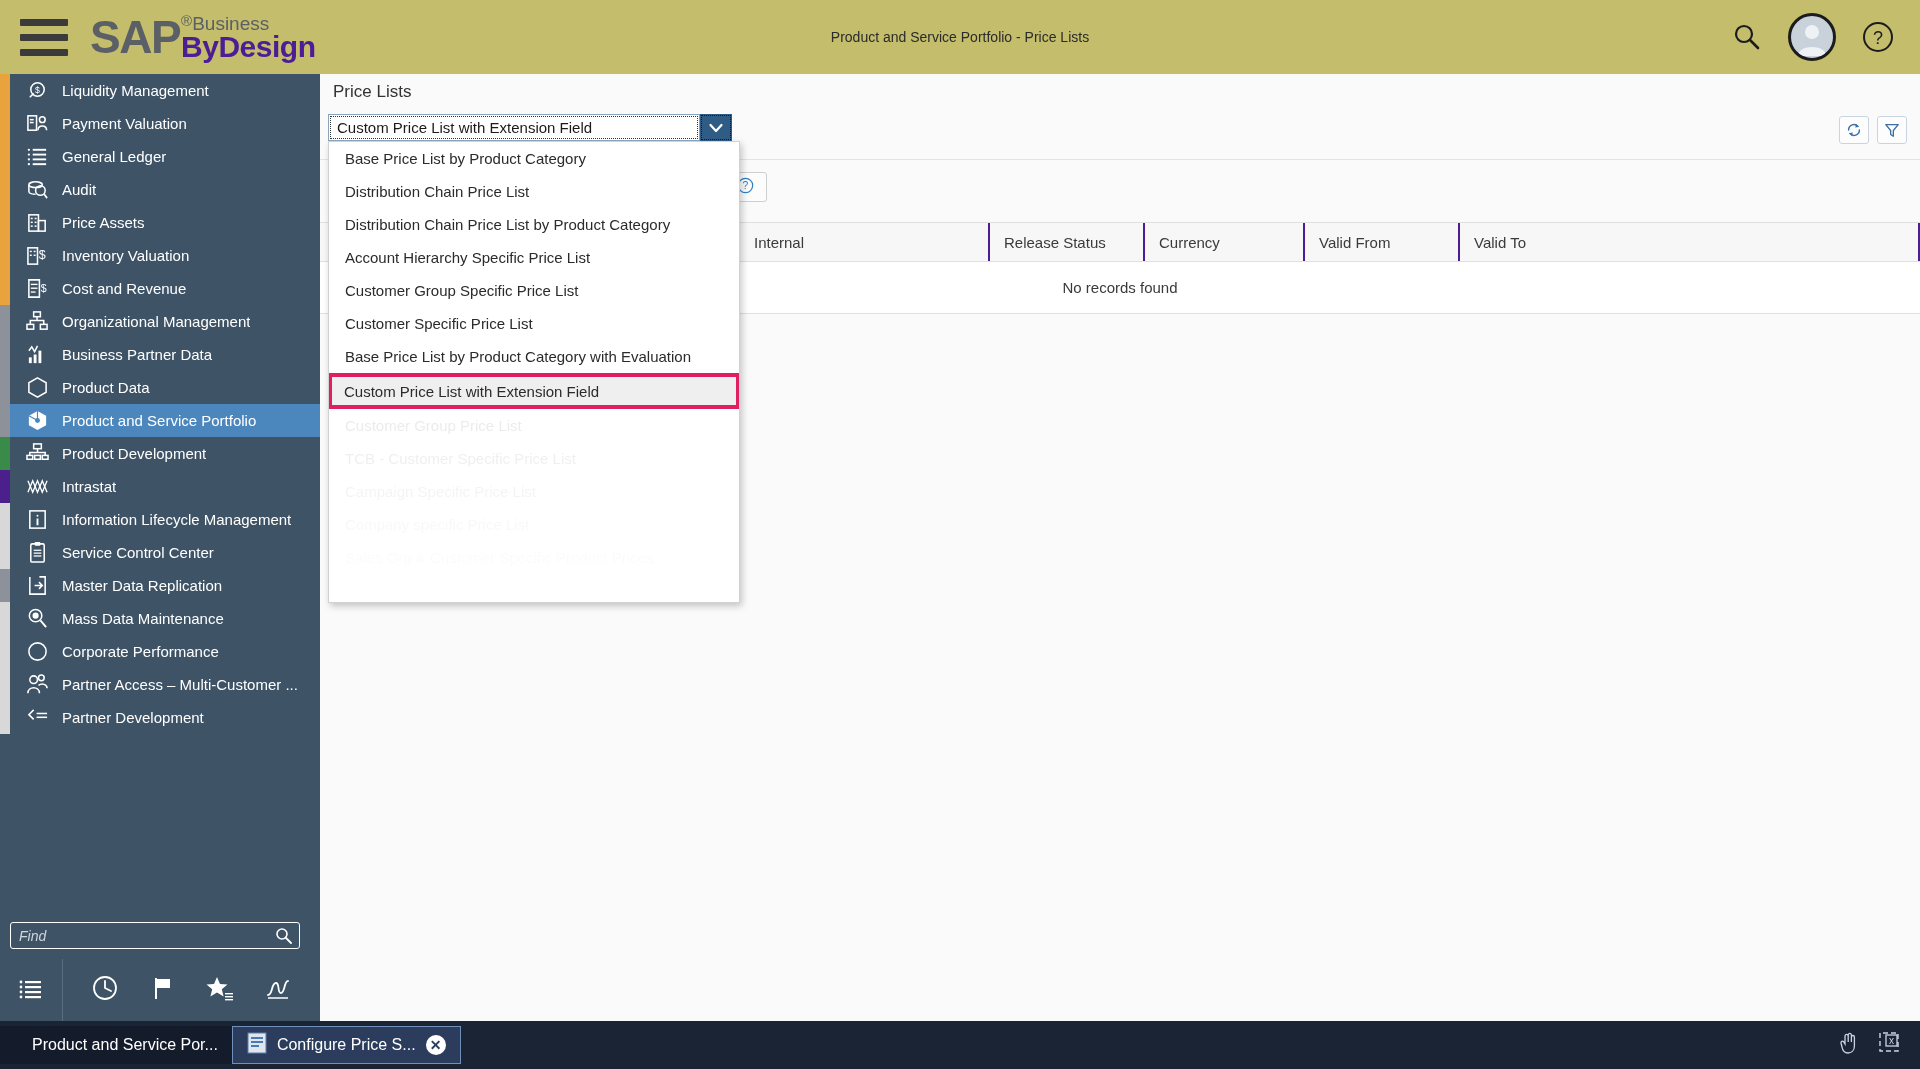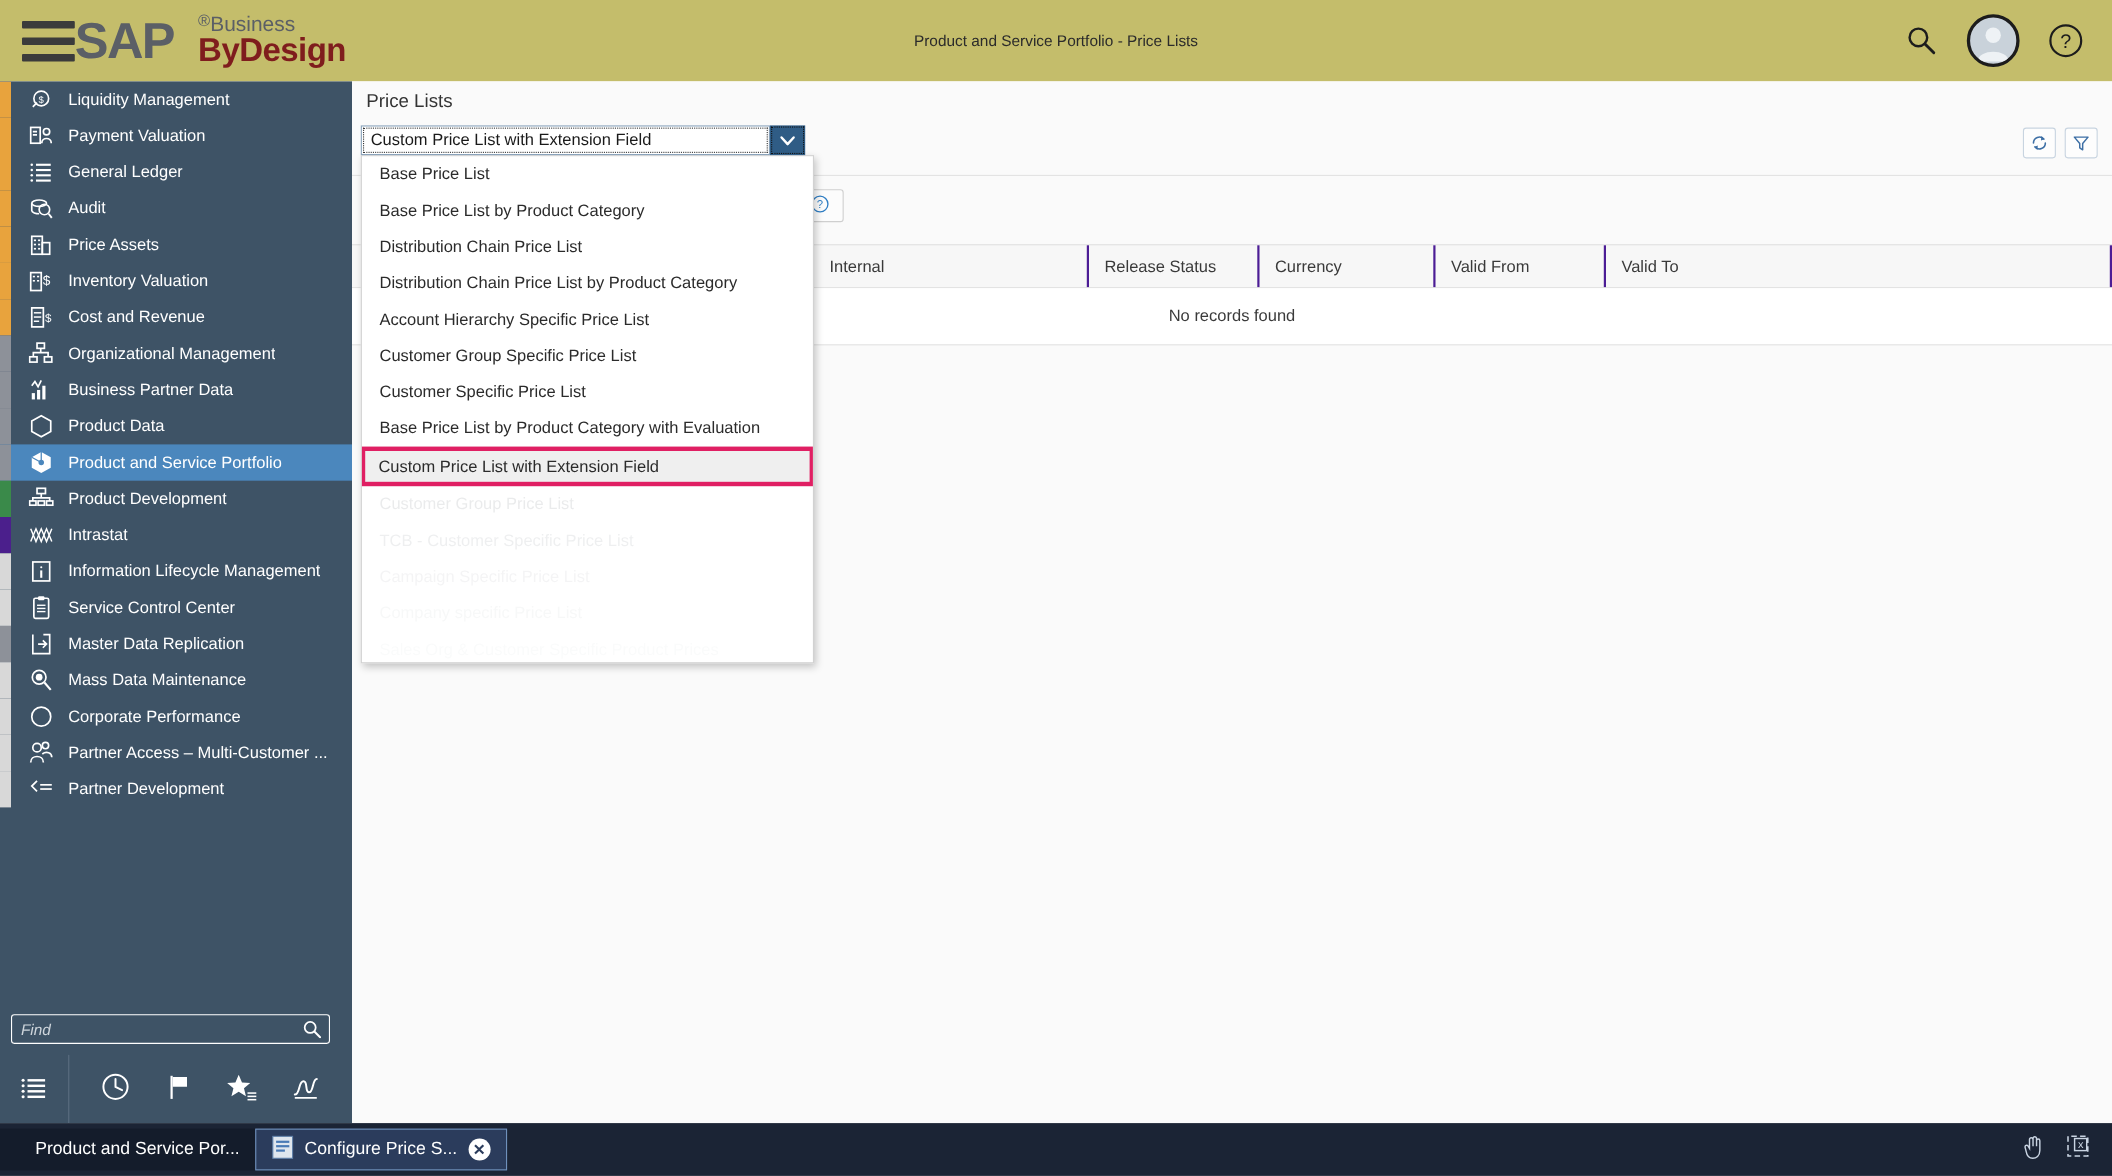--- a/index.html
+++ b/index.html
@@ -13,28 +13,28 @@
   .topbar {
     position: absolute; top: 0; left: 0; width: 1920px; height: 74px;
     background: #c4bd6b; display: flex; align-items: center;
   }
   .hamburger {
     margin-left: 20px; width: 48px; height: 42px;
     display: flex; flex-direction: column; justify-content: center; gap: 8px;
     cursor: pointer;
   }
   .hamburger span { display: block; height: 7px; background: #3b3b3b; border-radius: 1px; }
-  .logo { display: flex; align-items: flex-start; line-height: 1; gap: 21px; }
+  .logo { margin-left: 22px; display: flex; align-items: center; line-height: 1; }
   .logo-sap {
     font-size: 46px; font-weight: bold; color: #5b5f66;
     letter-spacing: -1.5px; font-family: "Liberation Sans", sans-serif;
   }
   .logo-right { display: flex; flex-direction: column; margin-left: 1px; }
   .logo-biz { font-size: 19px; color: #5b5f66; line-height: 18px; }
-  .logo-byd { font-size: 30px; font-weight: bold; color: #7f1d1d; line-height: 27px; letter-spacing: -0.5px; }
+  .logo-byd { font-size: 30px; font-weight: bold; color: #4c1d95; line-height: 27px; letter-spacing: -0.5px; }
   .topbar-title {
     position: absolute; left: 0; right: 0; text-align: center;
     font-size: 14px; color: #2b2b2b; pointer-events: none;
   }
   .topbar-right {
     margin-left: auto; display: flex; align-items: center; gap: 26px; margin-right: 26px; z-index: 2;
   }
   .icon-btn { cursor: pointer; display: flex; align-items: center; justify-content: center; }
   .avatar {
     width: 48px; height: 48px; border-radius: 50%;
@@ -530,23 +530,20 @@
   <div class="combo-wrap">
     <div class="combo-field">Custom Price List with Extension Field</div>
     <div class="combo-arrow">
       <svg width="18" height="18" viewBox="0 0 18 18">
           <path d="M3.5 6 L9 12 L14.5 6" stroke="#ffffff" stroke-width="2.2" fill="none" stroke-linecap="round" stroke-linejoin="round"></path>
         </svg>
     </div>
   </div>
 
   <div class="combo-list" id="combo-list">
-      <div class="opt">
-        <span>Base Price List</span>
-      </div>
       <div class="opt">
         <span>Base Price List by Product Category</span>
       </div>
       <div class="opt">
         <span>Distribution Chain Price List</span>
       </div>
       <div class="opt">
         <span>Distribution Chain Price List by Product Category</span>
       </div>
       <div class="opt">

